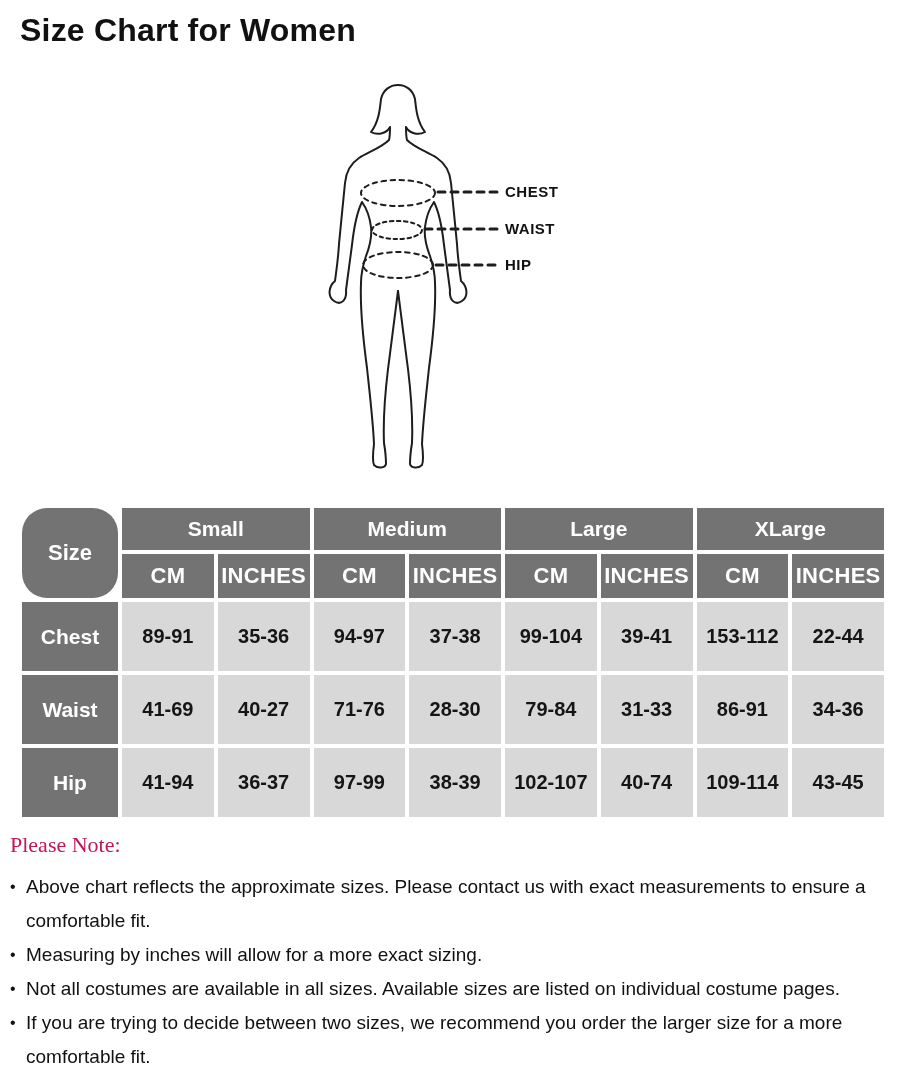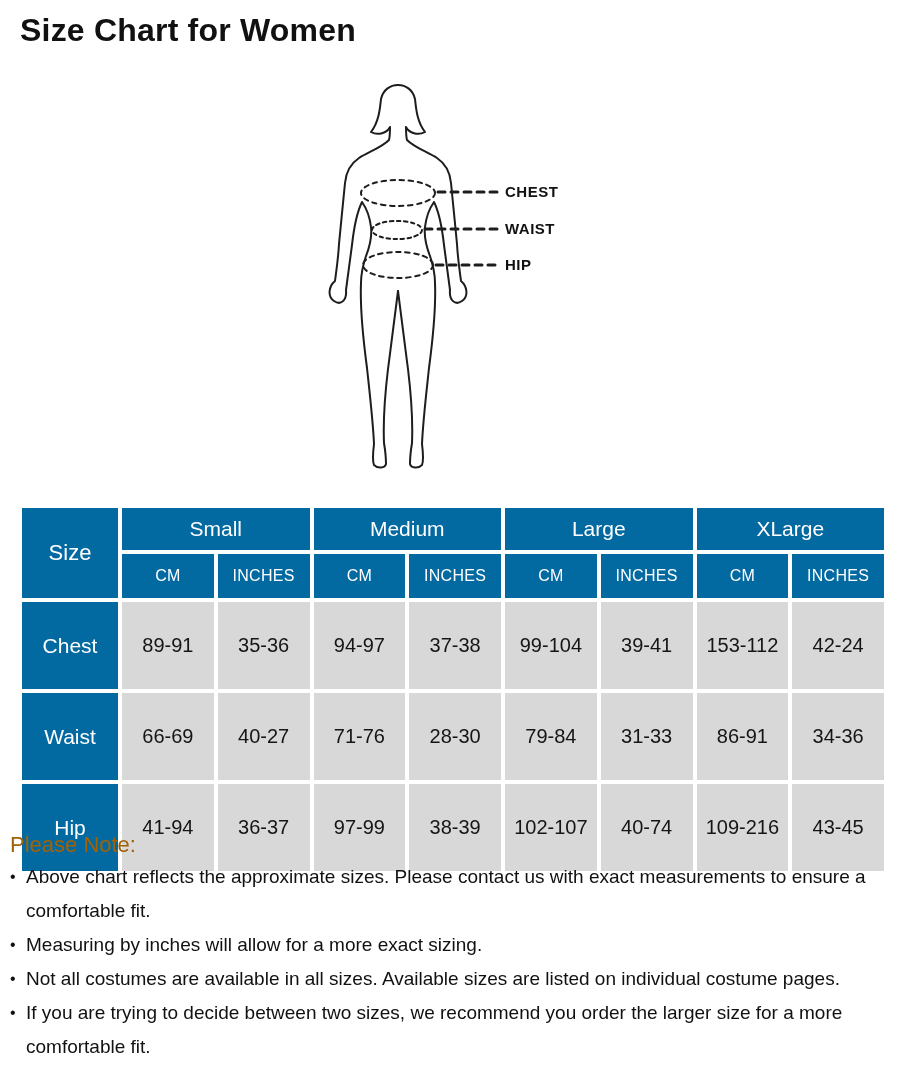--- a/index.html
+++ b/index.html
@@ -15,32 +15,32 @@
   }
   .figure-wrap { position:absolute; left:290px; top:75px; width:300px; height:410px; }
   .figure-wrap svg { display:block; }
 
   table.size-table {
     position:absolute; left:18px; top:504px; width:870px;
     border-collapse:separate; border-spacing:4px; table-layout:fixed;
   }
   .size-table th, .size-table td { text-align:center; vertical-align:middle; }
   .size-table th.dark {
-    background:#0369a1; color:#ffffff; font-weight:normal;
+    background:#737373; color:#ffffff; font-weight:bold;
   }
-  .size-table .corner-cell   { font-size:22px; }
+  .size-table .corner-cell   { font-size:22px;border-radius:25px; }
   .size-table .group-cell    { font-size:21px; height:42px; }
-  .size-table .unit-cell     { font-size:16px; height:44px; letter-spacing:0.3px; }
+  .size-table .unit-cell     { font-size:22px; height:44px; letter-spacing:0.3px; }
   .size-table .row-label-cell{ font-size:21px; }
   .size-table td.value-cell {
-    background:#d8d8d8; color:#151515; font-size:20px; font-weight:normal; height:87px;
+    background:#d8d8d8; color:#151515; font-size:20px; font-weight:bold; height:69px;
   }
 
   .notes { position:absolute; left:10px; top:832px; width:877px; }
-  .notes-heading { font-size:22px; color:#a16207; margin-bottom:2px; }
+  .notes-heading { font-size:22px; color:#be185d; margin-bottom:12px;font-family:Liberation Serif, serif; }
   .note-item { display:flex; font-size:19px; line-height:34px; color:#111; }
   .note-item .bullet { width:16px; flex:0 0 16px; text-align:left; font-size:16px; }
   .note-item .note-text { flex:1; max-width:860px; }
 </style>
 </head>
 <body>
 
 <div class="page">
 
   <div class="page-title">Size Chart for Women</div>
@@ -125,42 +125,42 @@
     <tbody>
       <tr>
         <th class="dark row-label-cell">Chest</th>
         <td class="value-cell">89-91</td>
         <td class="value-cell">35-36</td>
         <td class="value-cell">94-97</td>
         <td class="value-cell">37-38</td>
         <td class="value-cell">99-104</td>
         <td class="value-cell">39-41</td>
         <td class="value-cell">153-112</td>
-        <td class="value-cell">42-24</td>
+        <td class="value-cell">22-44</td>
       </tr>
       <tr>
         <th class="dark row-label-cell">Waist</th>
-        <td class="value-cell">66-69</td>
+        <td class="value-cell">41-69</td>
         <td class="value-cell">40-27</td>
         <td class="value-cell">71-76</td>
         <td class="value-cell">28-30</td>
         <td class="value-cell">79-84</td>
         <td class="value-cell">31-33</td>
         <td class="value-cell">86-91</td>
         <td class="value-cell">34-36</td>
       </tr>
       <tr>
         <th class="dark row-label-cell">Hip</th>
         <td class="value-cell">41-94</td>
         <td class="value-cell">36-37</td>
         <td class="value-cell">97-99</td>
         <td class="value-cell">38-39</td>
         <td class="value-cell">102-107</td>
         <td class="value-cell">40-74</td>
-        <td class="value-cell">109-216</td>
+        <td class="value-cell">109-114</td>
         <td class="value-cell">43-45</td>
       </tr>
     </tbody>
   </table>
 
   <div class="notes">
     <div class="notes-heading">Please Note:</div>
     <div class="note-item">
       <span class="bullet">•</span>
       <span class="note-text">Above chart reflects the approximate sizes. Please contact us with exact measurements to ensure a comfortable fit.</span>

